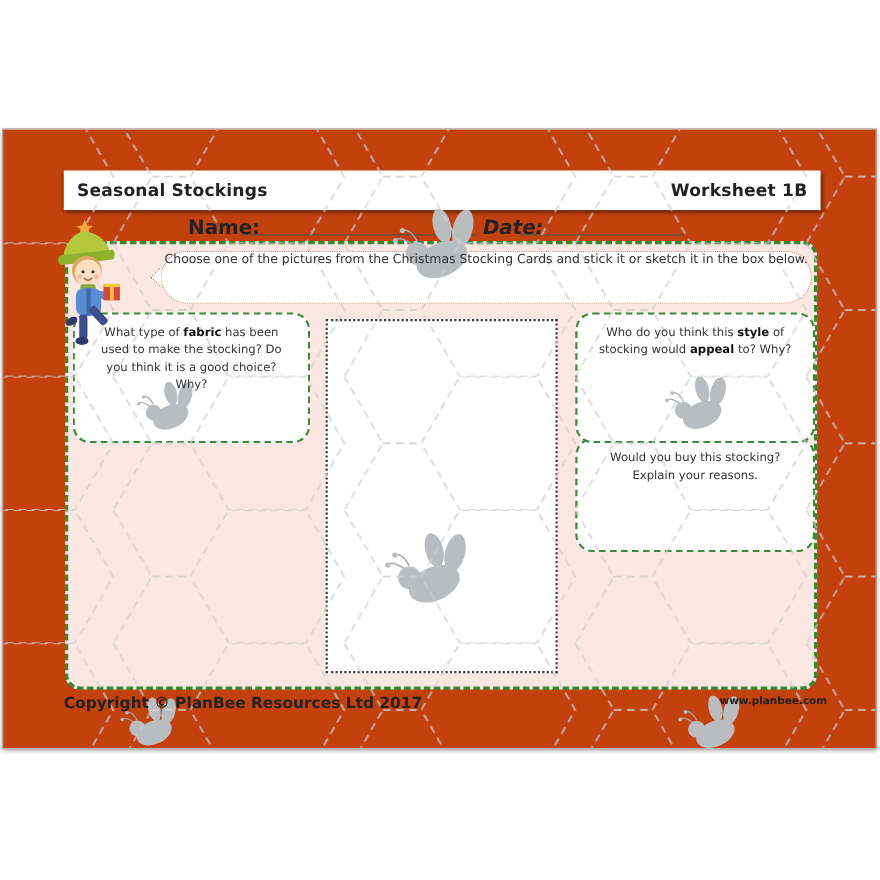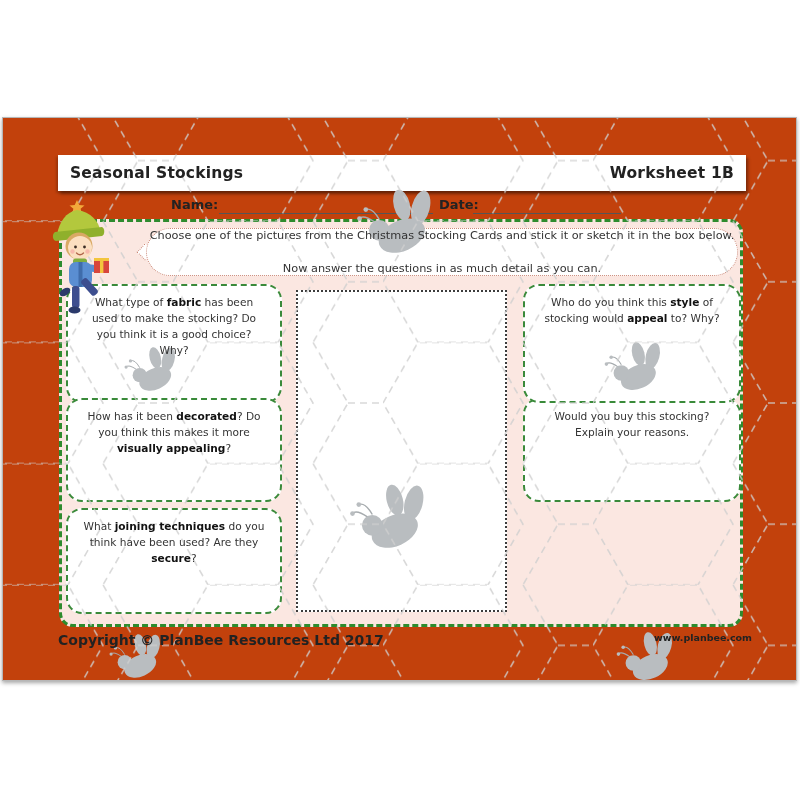--- a/index.html
+++ b/index.html
@@ -19,21 +19,21 @@
   
   .title-strip{
     position:absolute;left:55px;top:37px;width:688px;height:36px;
     background:#ffffff;
     box-shadow:2px 3px 3px rgba(0,0,0,.38), -2px 2px 2px rgba(0,0,0,.18);
     display:flex;align-items:center;justify-content:space-between;
     padding:0 12px;box-sizing:border-box;
   }
   .title-strip .t{font-weight:bold;font-size:15.5px;letter-spacing:.2px;position:relative;z-index:3;}
   
-  .name-date{position:absolute;left:0;top:79px;width:100%;height:22px;font-size:13px;}
+  .name-date{position:absolute;left:0;top:79px;width:100%;height:22px;font-size:18px;}
   .nd-label{position:absolute;font-weight:bold;z-index:3;}
   .nd-line{position:absolute;border-bottom:1.4px solid #555;height:16px;}
   
   .pink-area{
     position:absolute;left:56px;top:101px;width:684px;height:408px;
     background:var(--pink-bg,#fbe7e1);
     border:3px dashed var(--accent-green,#2e8b2e);
     border-radius:14px;box-sizing:border-box;
   }
   
@@ -81,30 +81,29 @@
 <div class="page-card">
 
   <div class="title-strip">
     <span class="t">Seasonal Stockings</span>
     <span class="t">Worksheet 1B</span>
   </div>
 
   <div class="name-date">
     <span class="nd-label" style="left:168px;">Name:</span>
     <span class="nd-line" style="left:216px;width:214px;"></span>
-    <span class="nd-label" style="left:436px;">Date:</span>
+    <span class="nd-label" style="left:436px;font-style:italic;">Date:</span>
     <span class="nd-line" style="left:470px;width:148px;"></span>
   </div>
 
   <div class="pink-area"></div>
 
   <div class="bubble-notch"></div>
   <div class="bubble">
     <span class="line">Choose one of the pictures from the Christmas Stocking Cards and stick it or sketch it in the box below.</span>
-    <span class="line">Now answer the questions in as much detail as you can.</span>
   </div>
 
   <svg class="elf" viewBox="0 0 80 122">
     <polygon points="30,2 32.3,7 37.5,7.4 33.6,10.8 34.8,16 30,13.2 25.2,16 26.4,10.8 22.5,7.4 27.7,7" fill="#f2a93b"></polygon>
     <path d="M30,12 C44,14 52,24 53,32 L10,37 C12,24 19,14 30,12 Z" fill="#b3c83d"></path>
     <path d="M8,34 L55,29 C58,30 58,37 55,38 L9,43 C5,42 5,36 8,34 Z" fill="#8fb02c"></path>
     <circle cx="32" cy="48" r="13.5" fill="#d9a964"></circle>
     <circle cx="33" cy="50" r="12" fill="#fbdfc0"></circle>
     <circle cx="28.5" cy="49" r="1.4" fill="#3a2c23"></circle>
     <circle cx="37.5" cy="49" r="1.4" fill="#3a2c23"></circle>
@@ -119,26 +118,20 @@
     <rect x="53" y="61" width="3.4" height="14" fill="#f3c53d"></rect>
     <rect x="47" y="60" width="15" height="3" fill="#f3c53d"></rect>
     <rect x="25" y="88" width="7.5" height="22" rx="3" fill="#3d4e8f"></rect>
     <ellipse cx="27.5" cy="112" rx="6" ry="3.6" fill="#2b3a6b"></ellipse>
     <rect x="33" y="84" width="7.5" height="20" rx="3" fill="#3d4e8f" transform="rotate(-42 33 84)"></rect>
     <ellipse cx="18" cy="94" rx="5.8" ry="3.4" fill="#2b3a6b" transform="rotate(-30 18 94)"></ellipse>
   </svg>
 
   <div class="qbox col-l row1">
     <span class="q-text"><span>What type of </span><span class="bold">fabric</span><span> has been used to make the stocking? Do you think it is a good choice? Why?</span></span>
-  </div>
-  <div class="qbox col-l row2">
-    <span class="q-text"><span>How has it been </span><span class="bold">decorated</span><span>? Do you think this makes it more </span><span class="bold">visually appealing</span><span>?</span></span>
-  </div>
-  <div class="qbox col-l row3">
-    <span class="q-text"><span>What </span><span class="bold">joining techniques</span><span> do you think have been used? Are they </span><span class="bold">secure</span><span>?</span></span>
   </div>
   <div class="qbox col-r row2">
     <span class="q-text"><span>Would you buy this stocking? Explain your reasons.</span></span>
   </div>
   <div class="qbox col-r row1">
     <span class="q-text"><span>Who do you think this </span><span class="bold">style</span><span> of stocking would </span><span class="bold">appeal</span><span> to? Why?</span></span>
   </div>
 
   <div class="picture-box"></div>
 

